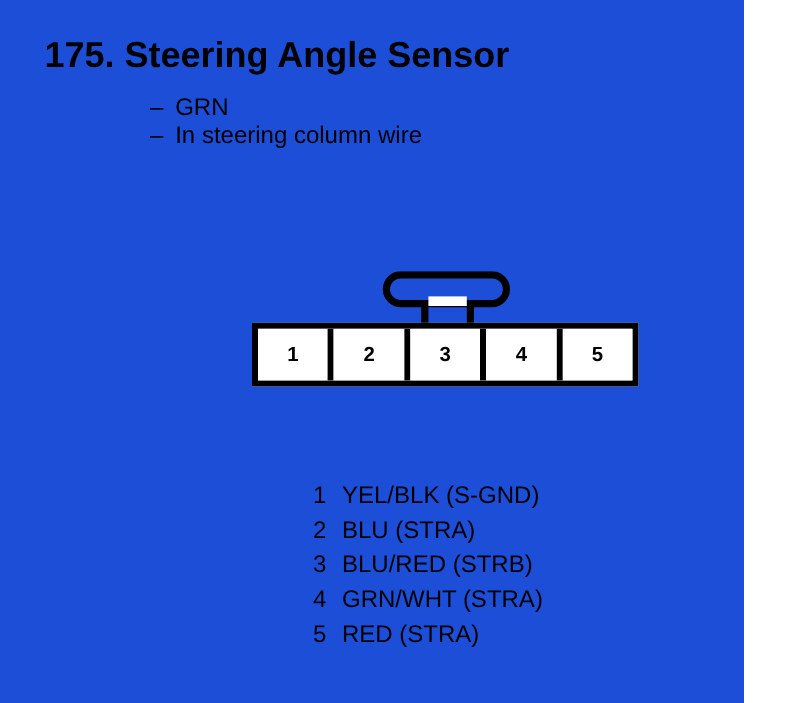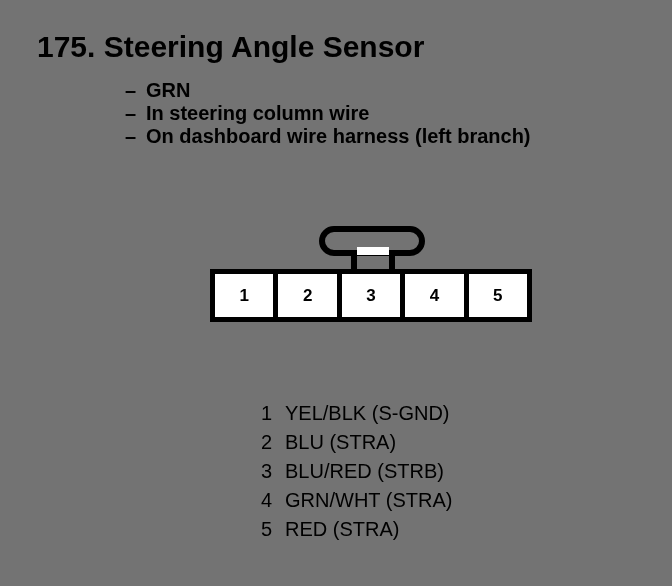--- a/index.html
+++ b/index.html
@@ -15,23 +15,23 @@
     overflow: hidden;
     font-family: "Liberation Sans", sans-serif;
     color: #000000;
     -webkit-font-smoothing: none;
   }
 
   #page {
     position: absolute;
     left: 0;
     top: 0;
-    width: 672px;
+    width: 620px;
     height: 586px;
-    background: #737373;
+    background: #1d4ed8;
   }
 
   
   #page-title {
     position: absolute;
     left: 37px;
     top: 29px;
     font-size: 30px;
     font-weight: bold;
     letter-spacing: 0px;
@@ -42,21 +42,21 @@
   
   #description-list {
     position: absolute;
     left: 125px;
     top: 79px;
     width: 520px;
   }
   .description-line {
     display: block;
     font-size: 20px;
-    font-weight: bold;
+    font-weight: normal;
     line-height: 23px;
     white-space: nowrap;
   }
   .description-dash {
     display: inline-block;
     width: 21px;
     font-size: 20px;
   }
   .description-text {
     display: inline;
@@ -143,23 +143,20 @@
   <div id="description-list">
 
     <div class="description-line">
       <span class="description-dash">–</span><span class="description-text">GRN</span>
     </div>
 
     <div class="description-line">
       <span class="description-dash">–</span><span class="description-text">In steering column wire</span>
     </div>
 
-    <div class="description-line">
-      <span class="description-dash">–</span><span class="description-text">On dashboard wire harness (left branch)</span>
-    </div>
 
   </div>
 
   <div id="connector-diagram">
 
     <svg id="connector-latch" viewBox="0 0 325 48">
 
       <rect x="112" y="3" width="100" height="24" rx="12" ry="12" fill="none" stroke="#000000" stroke-width="6"></rect>
 
       <path d="M 144 24 L 144 46" fill="none" stroke="#000000" stroke-width="6"></path>

